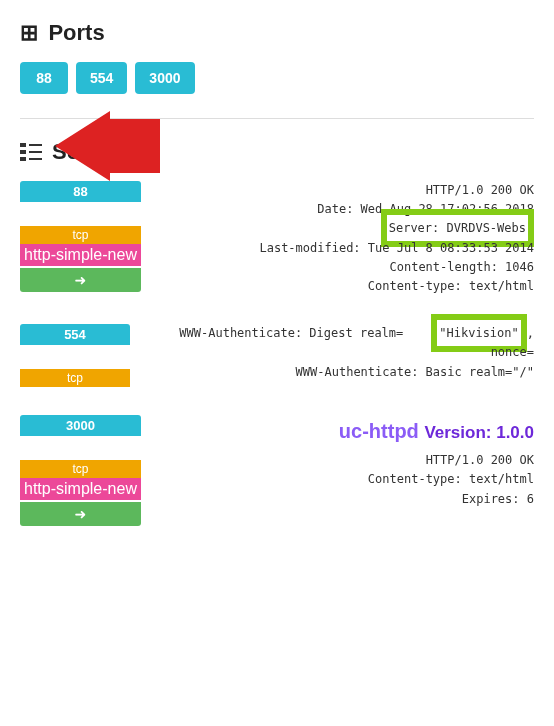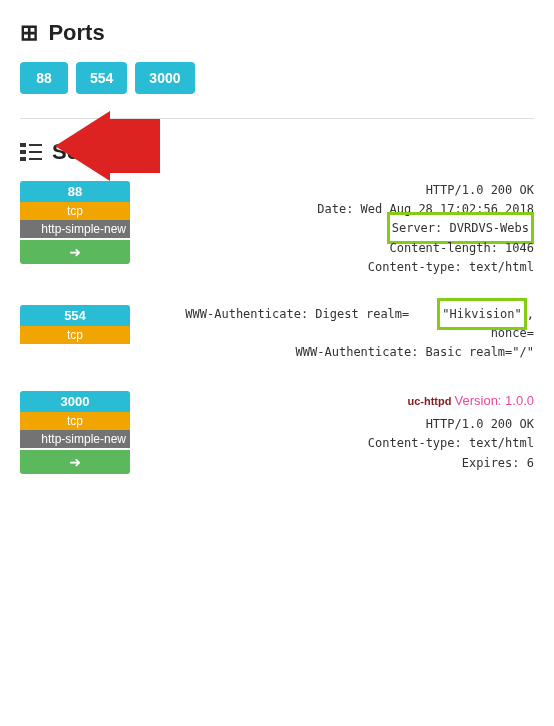--- a/index.html
+++ b/index.html
@@ -73,28 +73,29 @@
       text-align: center;
       border-radius: 3px 3px 0 0;
     }
     .label-proto {
       background: #f0a500;
       color: #fff;
       font-size: 12px;
       padding: 2px 0;
       width: 100%;
       text-align: center;
+      margin-top: 24px;
     }
     .label-service {
-      background: #737373;
-      color: #fff;
-      font-size: 12px;
+      background: #ec4899;
+      color: #fff;
+      font-size: 16px;
       padding: 2px 4px;
       width: 100%;
-      text-align: right;
+      text-align: left;
     }
     .label-action {
       background: #5cb85c;
       color: #fff;
       font-size: 14px;
       padding: 4px 0;
       width: 100%;
       text-align: center;
       border-radius: 0 0 3px 3px;
       cursor: pointer;
@@ -105,35 +106,35 @@
       flex: 1;
       font-size: 12px;
       color: #333;
       line-height: 1.6;
       font-family: monospace;
       text-align: right;
     }
 
     .highlight-box {
       display: inline;
-      border: 3px solid #84cc16;
+      border: 6px solid #84cc16;
       padding: 6px 2px;
       margin-left: 28px;
     }
 
     .service-name-title {
-      font-size: 11px;
+      font-size: 20px;
       font-weight: bold;
       font-family: Arial, sans-serif;
-      color: #7f1d1d;
+      color: #8b5cf6;
     }
     .service-version {
-      font-size: 13px;
-      font-weight: normal;
-      color: #ec4899;
+      font-size: 17px;
+      font-weight: bold;
+      color: #6d28d9;
       font-family: Arial, sans-serif;
     }
 
     .services-wrapper {
       position: relative;
     }
   </style>
 </head>
 <body>
 
@@ -175,20 +176,21 @@
         <div class="service-labels">
           <div class="label-port">88</div>
           <div class="label-proto">tcp</div>
           <div class="label-service">http-simple-new</div>
           <div class="label-action">➜</div>
         </div>
         <div class="service-info">
           <div>HTTP/1.0 200 OK</div>
           <div>Date: Wed Aug 28 17:02:56 2018</div>
           <div><span class="highlight-box">Server: DVRDVS-Webs</span></div>
+          <div>Last-modified: Tue Jul  8 08:33:53 2014</div>
           <div>Content-length: 1046</div>
           <div>Content-type: text/html</div>
         </div>
         <div style="position: absolute; left: 20px; top: -70px; width: 130px; height: 75px;"><svg width="130" height="75" viewBox="0 0 130 75" xmlns="http://www.w3.org/2000/svg">
       <polygon points="120,8 70,8 70,0 15,35 70,70 70,62 120,62" fill="#dd2222"></polygon>
     </svg></div>
       </div>
       <div class="service-item">
         <div class="service-labels">
           <div class="label-port">554</div>

